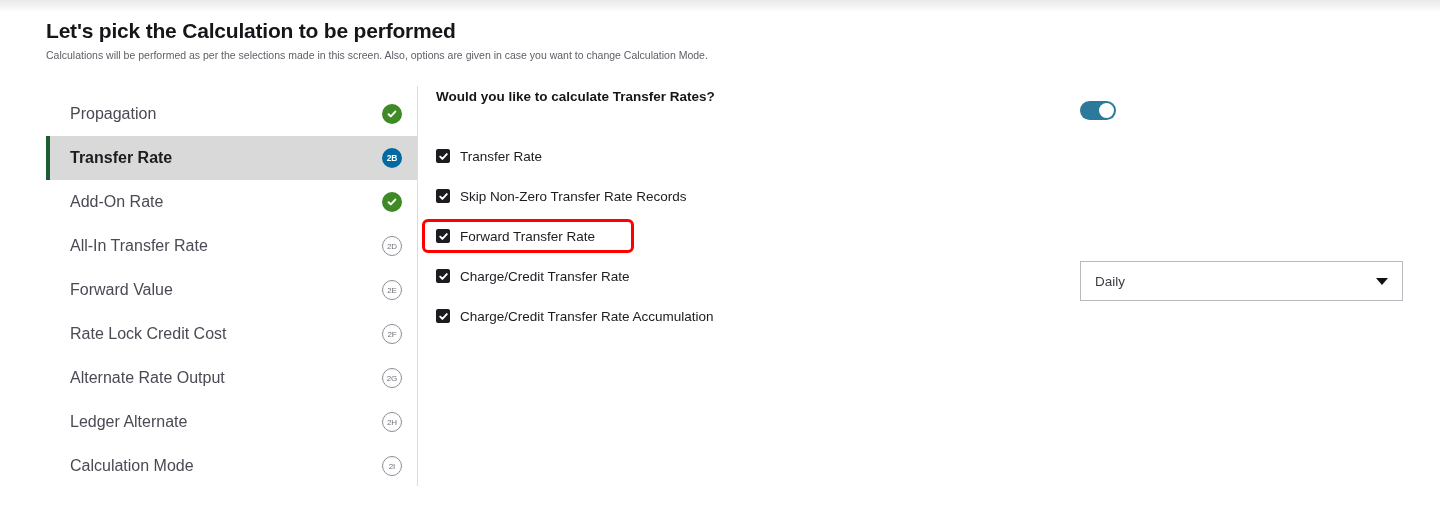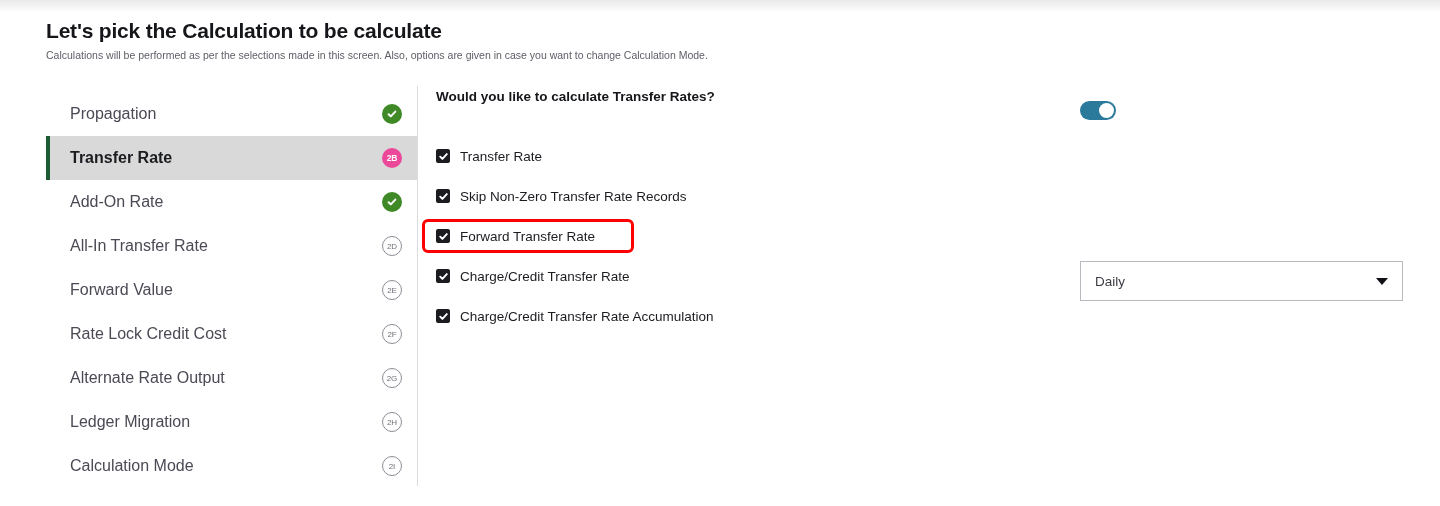--- a/index.html
+++ b/index.html
@@ -48,21 +48,21 @@
 
   
   .badge {
     width: 20px; height: 20px; border-radius: 50%;
     display: flex; align-items: center; justify-content: center;
     flex: 0 0 auto;
   }
   .badge.done { background: #3f8a26; }
   .badge.done svg { display: block; }
   .badge.current {
-    background: #ec4899; color: #ffffff;
+    background: #0369a1; color: #ffffff;
     font-size: 8.5px; font-weight: bold; letter-spacing: -0.2px;
   }
   .badge.todo {
     border: 1px solid #8c8c96; color: #6e6e78;
     font-size: 8px; letter-spacing: -0.2px;
   }
 
   
   .divider {
     position: absolute; left: 417px; top: 86px;
@@ -123,21 +123,21 @@
     border-top: 7px solid #101114;
   }
 </style>
 </head>
 <body>
 
 <div id="page">
 
   <div class="top-strip"></div>
 
-  <div class="page-title">Let's pick the Calculation to be calculate</div>
+  <div class="page-title">Let's pick the Calculation to be performed</div>
   <div class="page-subtitle">Calculations will be performed as per the selections made in this screen. Also, options are given in case you want to change Calculation Mode.</div>
 
   <div class="sidebar" id="sidebar">
       <div class="side-item">
         <span class="side-label">Propagation</span>
         <span class="badge done">
           <svg width="12" height="12" viewBox="0 0 12 12" aria-hidden="true">
             <path d="M2.6 6.2 L4.8 8.4 L9.3 3.6" fill="none" stroke="#ffffff" stroke-width="2" stroke-linecap="round" stroke-linejoin="round"></path>
           </svg>
         </span>
@@ -164,21 +164,21 @@
       </div>
       <div class="side-item">
         <span class="side-label">Rate Lock Credit Cost</span>
         <span class="badge todo">2F</span>
       </div>
       <div class="side-item">
         <span class="side-label">Alternate Rate Output</span>
         <span class="badge todo">2G</span>
       </div>
       <div class="side-item">
-        <span class="side-label">Ledger Migration</span>
+        <span class="side-label">Ledger Alternate</span>
         <span class="badge todo">2H</span>
       </div>
       <div class="side-item">
         <span class="side-label">Calculation Mode</span>
         <span class="badge todo">2I</span>
       </div>
     </div>
 
   <div class="divider"></div>
 

